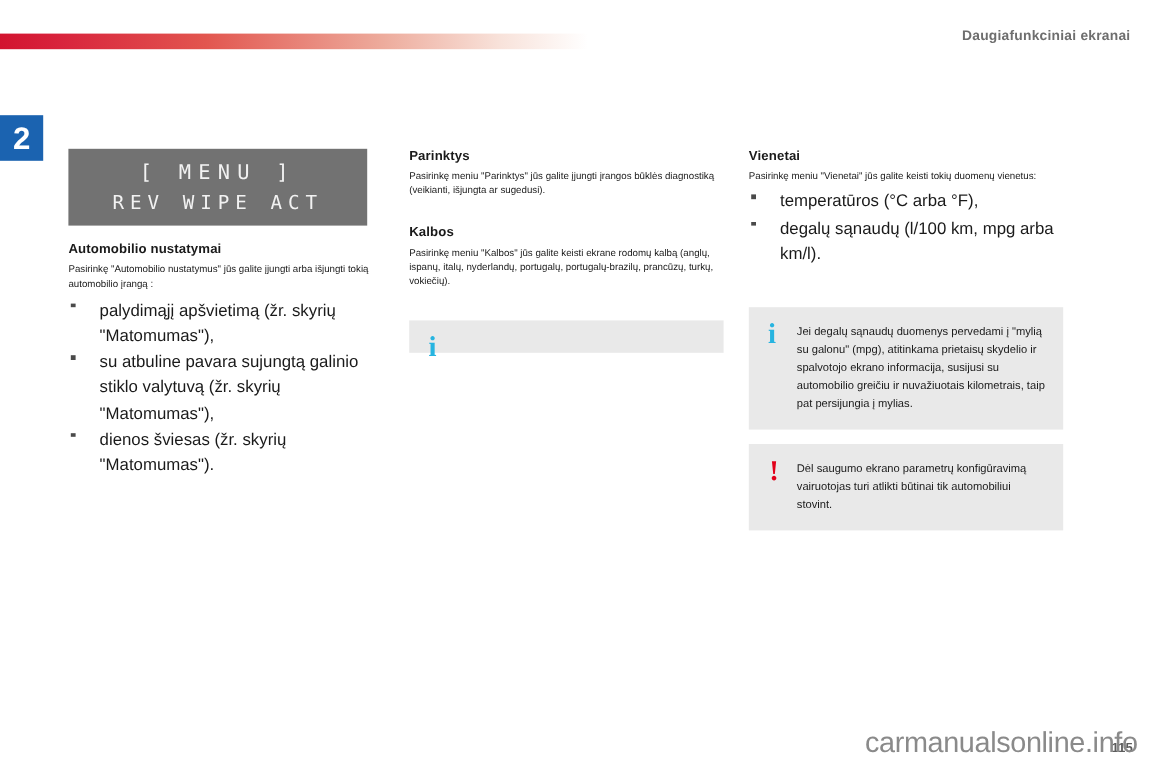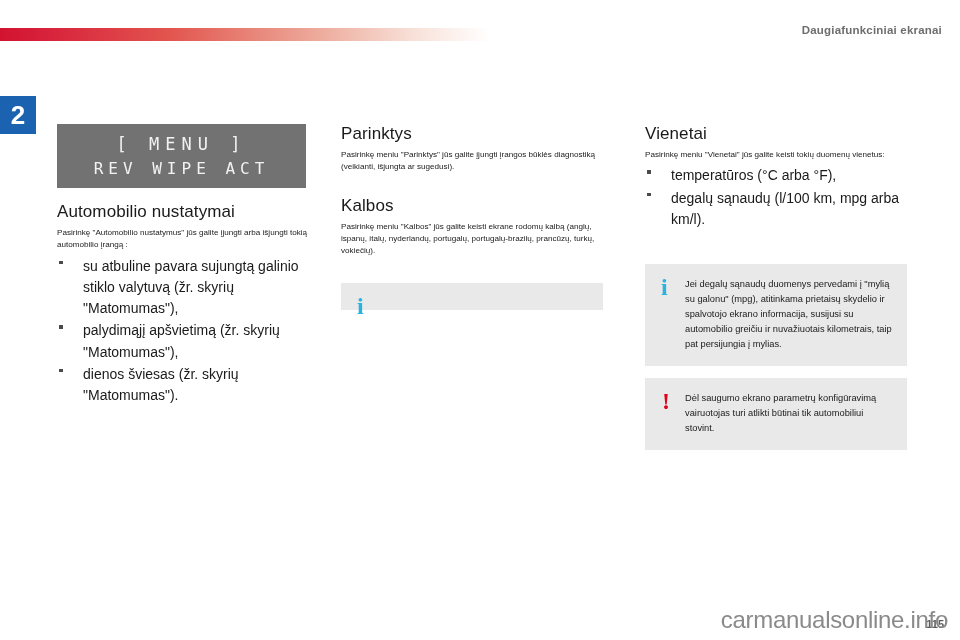--- a/index.html
+++ b/index.html
@@ -31,42 +31,42 @@
     display: flex; align-items: center; justify-content: center;
   }
   .chapter-tab span {
     color: #fff; font-size: 26px; font-weight: bold; line-height: 1;
   }
 
   
   .col { position: absolute; top: 124px; }
   .col1 { left: 57px;  width: 258px; }
   .col2 { left: 341px; width: 262px; }
-  .col3 { left: 624px; width: 262px; margin-left: 21px; }
+  .col3 { left: 624px; width: 262px; }
 
   
   .lcd {
     position: relative;
     width: 249px; height: 64px;
     background: #727272;
     margin-bottom: 14px;
     overflow: hidden;
   }
   .lcd-row {
     position: absolute; left: 0; width: 100%;
     text-align: center; color: #f2f2f2;
     font-family: "DejaVu Sans Mono", monospace;
     font-size: 17px; letter-spacing: 6px;
   }
   .lcd-row1 { top: 10px; }
   .lcd-row2 { top: 35px; font-size: 16px; letter-spacing: 5px; }
 
   
   h2.sect {
-    font-size: 17px; font-weight: normal; color: #1a1a1a;
+    font-size: 11px; font-weight: bold; color: #1a1a1a;
     margin-bottom: 5px; letter-spacing: .1px;
   }
   p.body {
     font-size: 8.1px; color: #1a1a1a; line-height: 1.52;
     margin-bottom: 4px; text-align: left;
   }
   ul.bullets { list-style: none; margin: 0 0 6px 0; padding: 0; }
   ul.bullets li {
     position: relative;
     font-size: 14px; color: #1a1a1a; line-height: 1.52;
@@ -122,22 +122,22 @@
   <div class="col col1">
 
     <div class="lcd">
       <div class="lcd-row lcd-row1">[   MENU   ]</div>
       <div class="lcd-row lcd-row2">REV WIPE ACT</div>
     </div>
 
     <h2 class="sect">Automobilio nustatymai</h2>
     <p class="body">Pasirinkę "Automobilio nustatymus" jūs galite įjungti arba išjungti tokią automobilio įrangą :</p>
     <ul class="bullets">
+      <li>palydimąjį apšvietimą (žr. skyrių "Matomumas"),</li>
       <li>su atbuline pavara sujungtą galinio stiklo valytuvą (žr. skyrių "Matomumas"),</li>
-      <li>palydimąjį apšvietimą (žr. skyrių "Matomumas"),</li>
       <li>dienos šviesas (žr. skyrių "Matomumas").</li>
     </ul>
   </div>
 
   <div class="col col2">
 
     <h2 class="sect">Parinktys</h2>
     <p class="body">Pasirinkę meniu "Parinktys" jūs galite įjungti įrangos būklės diagnostiką (veikianti, išjungta ar sugedusi).</p>
 
     <h2 class="sect" style="margin-top:22px;">Kalbos</h2>

